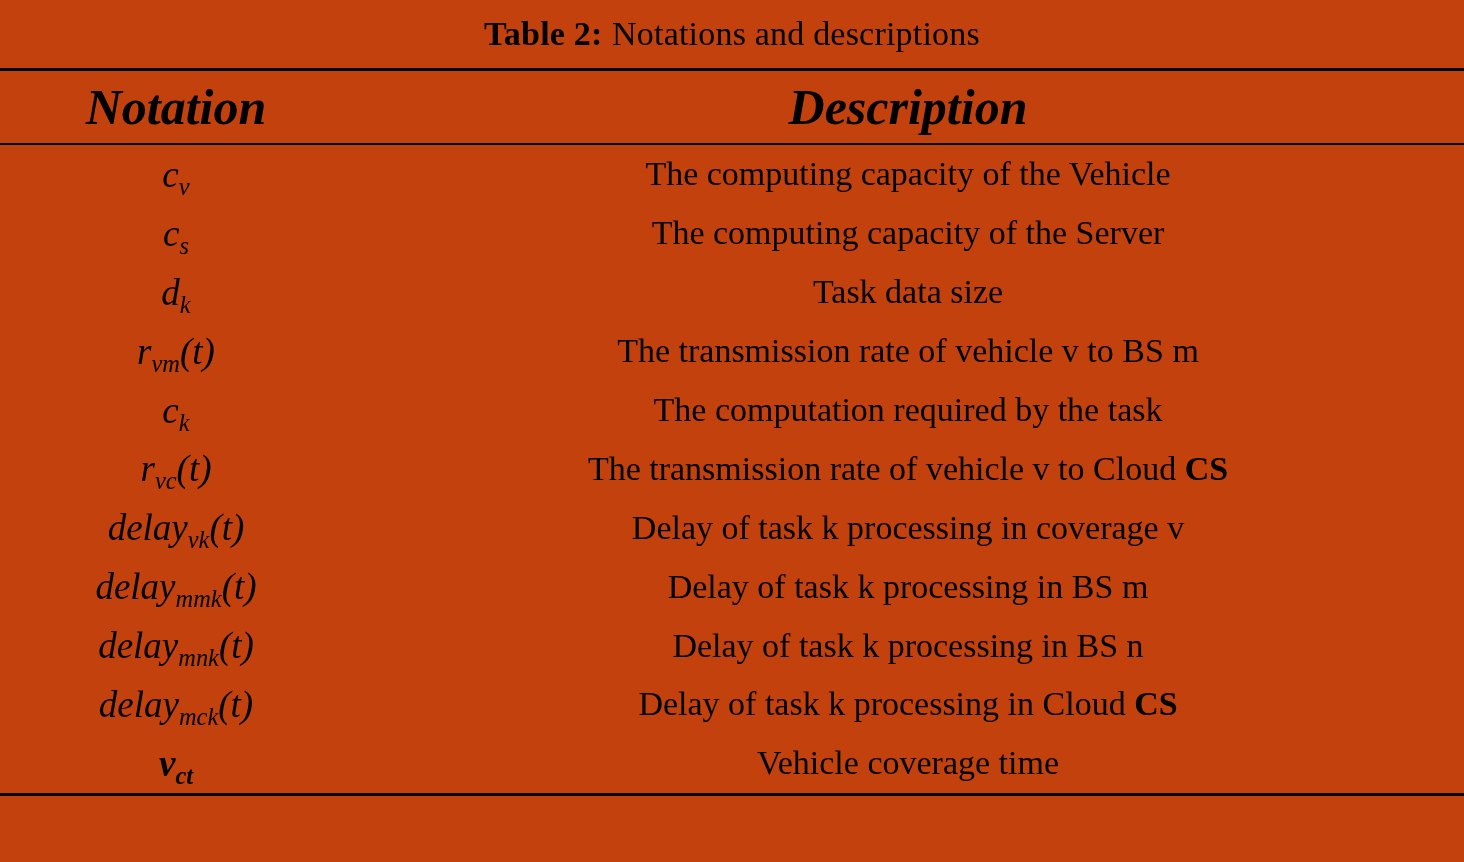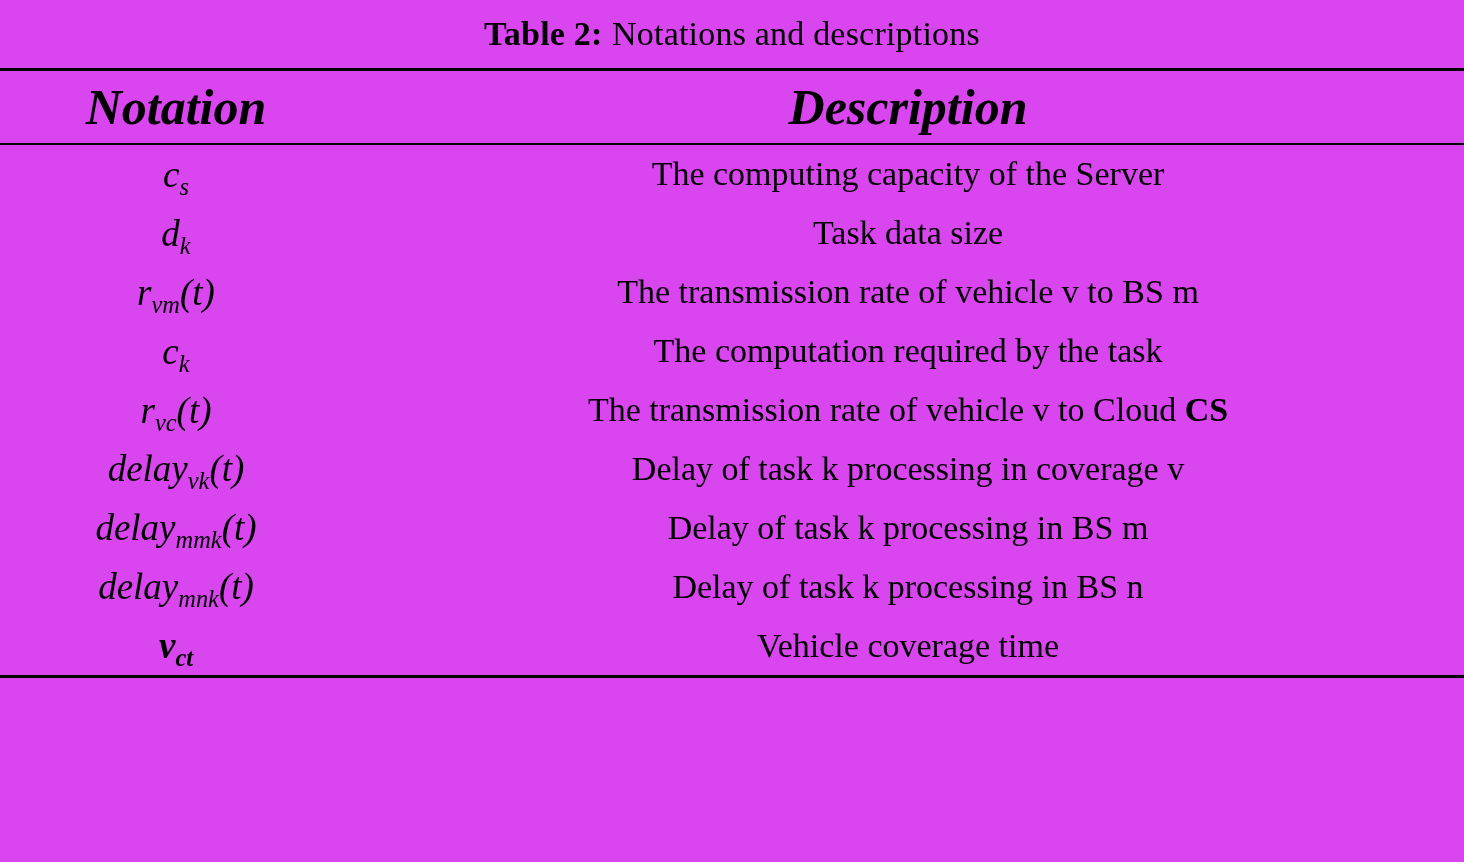--- a/index.html
+++ b/index.html
@@ -6,21 +6,21 @@
     margin: 0;
     padding: 0;
     background: #ffffff;
     color: #000000;
     font-family: "Liberation Serif", "DejaVu Serif", serif;
   }
   .page {
     position: relative;
     width: 1464px;
     height: 862px;
-    background: #d946ef;
+    background: #c2410c;
     overflow: hidden;
   }
   .caption {
     height: 68px;
     display: flex;
     align-items: center;
     justify-content: center;
     font-size: 34px;
     letter-spacing: 0.2px;
   }
@@ -91,20 +91,24 @@
       <col class="col-desc">
     </colgroup>
     <thead>
       <tr>
         <th>Notation</th>
         <th>Description</th>
       </tr>
     </thead>
     <tbody>
       <tr>
+        <td class="notation"><span class="math"><span>c</span><sub>v</sub><span class="args"></span></span></td>
+        <td class="desc"><span>The computing capacity of the Vehicle</span><span class="desc-bold"></span></td>
+      </tr>
+      <tr>
         <td class="notation"><span class="math"><span>c</span><sub>s</sub><span class="args"></span></span></td>
         <td class="desc"><span>The computing capacity of the Server</span><span class="desc-bold"></span></td>
       </tr>
       <tr>
         <td class="notation"><span class="math"><span>d</span><sub>k</sub><span class="args"></span></span></td>
         <td class="desc"><span>Task data size</span><span class="desc-bold"></span></td>
       </tr>
       <tr>
         <td class="notation"><span class="math"><span>r</span><sub>vm</sub><span class="args">(t)</span></span></td>
         <td class="desc"><span>The transmission rate of vehicle v to BS m</span><span class="desc-bold"></span></td>
@@ -123,19 +127,23 @@
       </tr>
       <tr>
         <td class="notation"><span class="math"><span>delay</span><sub>mmk</sub><span class="args">(t)</span></span></td>
         <td class="desc"><span>Delay of task k processing in BS m</span><span class="desc-bold"></span></td>
       </tr>
       <tr>
         <td class="notation"><span class="math"><span>delay</span><sub>mnk</sub><span class="args">(t)</span></span></td>
         <td class="desc"><span>Delay of task k processing in BS n</span><span class="desc-bold"></span></td>
       </tr>
       <tr>
+        <td class="notation"><span class="math"><span>delay</span><sub>mck</sub><span class="args">(t)</span></span></td>
+        <td class="desc"><span>Delay of task k processing in Cloud </span><span class="desc-bold">CS</span></td>
+      </tr>
+      <tr>
         <td class="notation"><span class="math bold"><span>v</span><sub>ct</sub><span class="args"></span></span></td>
         <td class="desc"><span>Vehicle coverage time</span><span class="desc-bold"></span></td>
       </tr>
     </tbody>
   </table>
 
 </div>
 
 </body></html>

